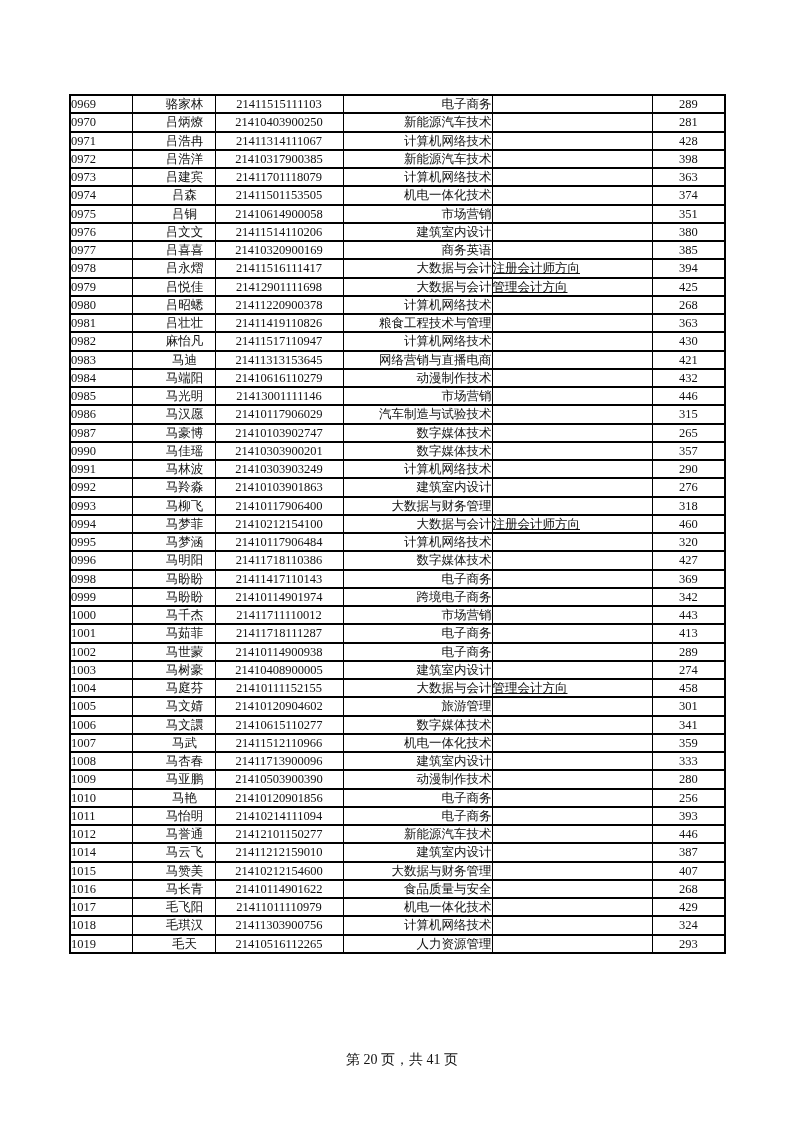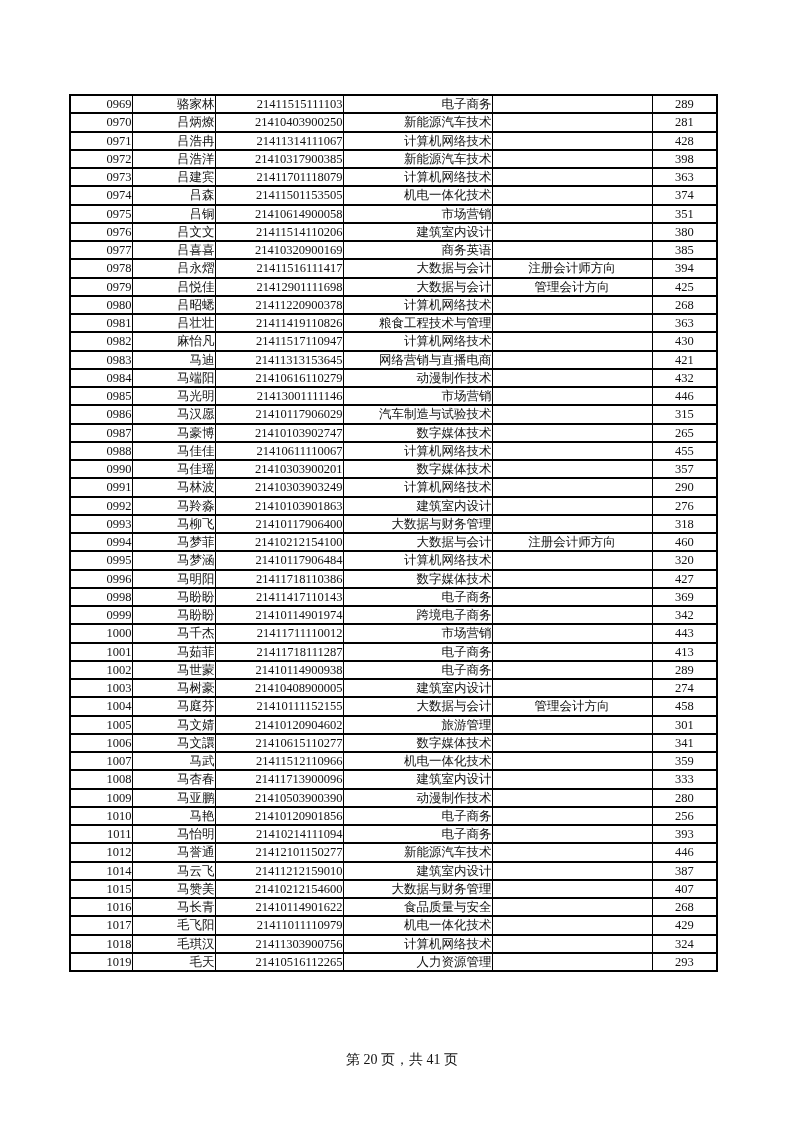--- a/index.html
+++ b/index.html
@@ -25,26 +25,26 @@
     border: 1px solid #000000;
     border-top-width: 2px;
     border-bottom-width: 2px;
     height: 16.25px;
     line-height: 16.25px;
     font-size: 12.5px;
     white-space: nowrap;
     overflow: hidden;
     vertical-align: middle;
   }
-  .col-seq        { width: 62px;  text-align: right; margin-left: 32px; }
-  .col-name       { width: 83px;  text-align: right; padding-left: 22px; margin-top: 30px; }
-  .col-id         { width: 128px; text-align: right; }
+  .col-seq        { width: 62px;  text-align: left; margin-left: 32px; }
+  .col-name       { width: 83px;  text-align: center; padding-left: 22px; margin-top: 30px; }
+  .col-id         { width: 128px; text-align: center; }
   .col-major      { width: 149px; text-align: right; }
-  .col-direction  { width: 160px; text-align: center; }
-  .col-score      { width: 65px;  text-align: center; }
+  .col-direction  { width: 160px; text-align: left; text-decoration: underline; }
+  .col-score      { width: 73px;  text-align: center; }
   .page-footer {
     position: absolute;
     left: 0;
     top: 1051px;
     width: 793px;
     text-align: center;
     font-size: 14px;
     color: #111111;
     padding-left: 11px;
   }
@@ -208,28 +208,20 @@
       </tr>
       <tr>
         <td class="col-seq">0987</td>
         <td class="col-name">马豪博</td>
         <td class="col-id">21410103902747</td>
         <td class="col-major">数字媒体技术</td>
         <td class="col-direction"></td>
         <td class="col-score">265</td>
       </tr>
       <tr>
-        <td class="col-seq">0988</td>
-        <td class="col-name">马佳佳</td>
-        <td class="col-id">21410611110067</td>
-        <td class="col-major">计算机网络技术</td>
-        <td class="col-direction"></td>
-        <td class="col-score">455</td>
-      </tr>
-      <tr>
         <td class="col-seq">0990</td>
         <td class="col-name">马佳瑶</td>
         <td class="col-id">21410303900201</td>
         <td class="col-major">数字媒体技术</td>
         <td class="col-direction"></td>
         <td class="col-score">357</td>
       </tr>
       <tr>
         <td class="col-seq">0991</td>
         <td class="col-name">马林波</td>

